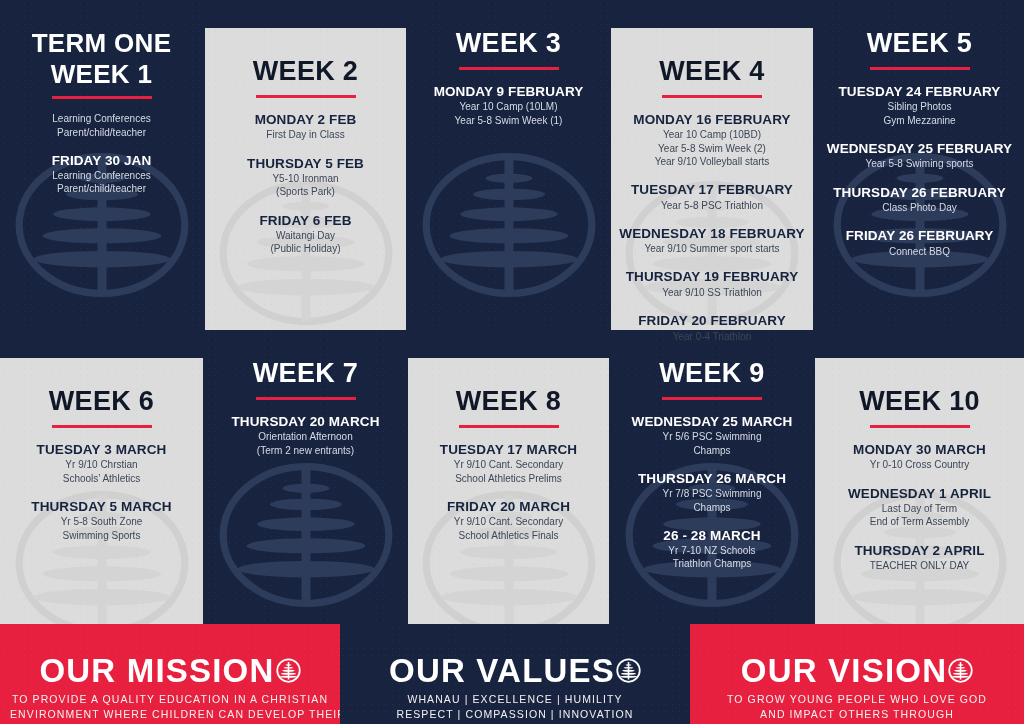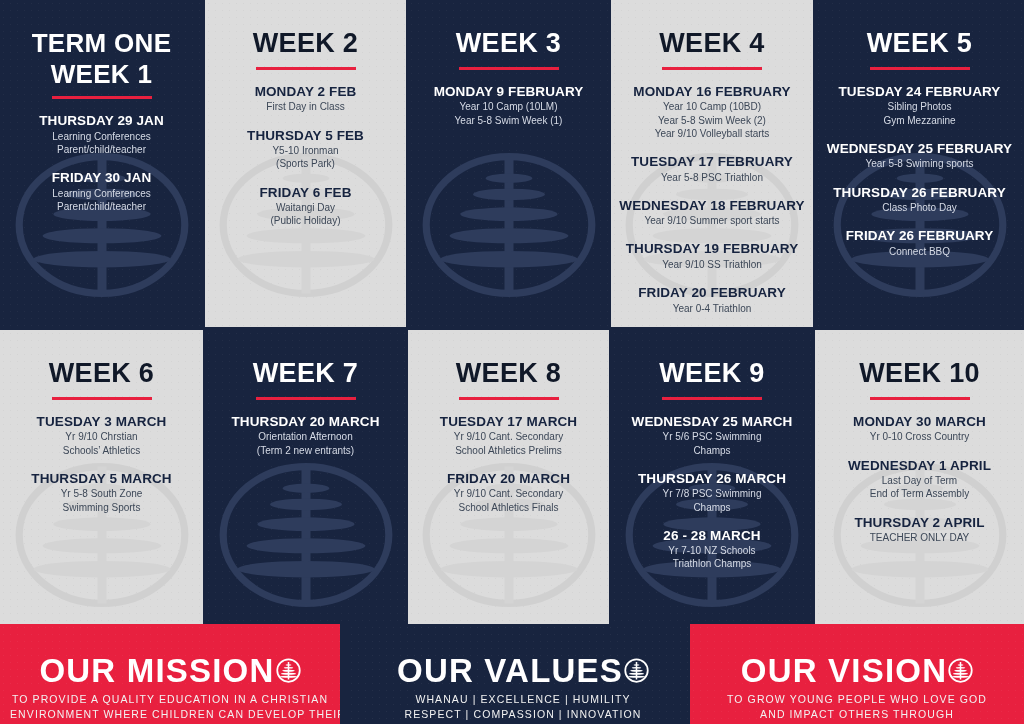--- a/index.html
+++ b/index.html
@@ -22,21 +22,21 @@
     width: 1024px;
     height: 624px;
   }
   .wk {
     position: absolute;
     box-sizing: border-box;
     overflow: hidden;
     padding: 0 6px;
   }
   .wk.navy { background: #18243f; }
-  .wk.gray { background: #dcdcdc; }
+  .wk.gray { background: #dcdcdc; margin-top: 28px; }
 
   
   .wk::before {
     content: "";
     position: absolute;
     left: 0; top: 0; right: 0; bottom: 0;
     background-image: radial-gradient(rgba(255,255,255,0.045) 0.8px, transparent 0.9px);
     background-size: 7px 7px;
     pointer-events: none;
     z-index: 0;
@@ -174,21 +174,20 @@
     <ellipse cx="50" cy="69" rx="38" ry="4.6" fill="#2e3c5c"></ellipse>
   </svg></div>
       <div class="wk-inner">
         <div class="wk-title two-line">
           <div>TERM ONE</div>
           <div>WEEK 1</div>
         </div>
         <div class="rule"></div>
         <div class="events">
           <div class="ev">
-            <div class="ev-date">THURSDAY 29 JAN</div>
             <div class="ev-line">Learning Conferences</div>
             <div class="ev-line">Parent/child/teacher</div>
           </div>
           <div class="ev">
             <div class="ev-date">FRIDAY 30 JAN</div>
             <div class="ev-line">Learning Conferences</div>
             <div class="ev-line">Parent/child/teacher</div>
           </div>
         </div>
       </div>
@@ -501,21 +500,21 @@
     <ellipse cx="50" cy="75" rx="34" ry="4.2" fill="#ffffff"></ellipse>
   </svg></span>
         </div>
         <div class="banner-sub">
           <div>TO PROVIDE A QUALITY EDUCATION IN A CHRISTIAN</div>
           <div>ENVIRONMENT WHERE CHILDREN CAN DEVELOP THEIR</div>
           <div>GOD-GIVEN ABILITIES</div>
         </div>
       </div>
     </div>
-    <div class="banner navy" style="left: 340px; width: 350px; margin-left: 8px;">
+    <div class="banner navy" style="left: 340px; width: 350px;">
       <div class="banner-inner">
         <div class="banner-head">
           <span class="banner-head-text">OUR VALUES</span>
           <span class="banner-logo">
   <svg viewBox="0 0 100 100" width="100%" height="100%">
     <circle cx="50" cy="50" r="45" fill="none" stroke="#ffffff" stroke-width="7"></circle>
     <rect x="47" y="16" width="6" height="70" fill="#ffffff"></rect>
     <ellipse cx="50" cy="28" rx="12" ry="3" fill="#ffffff"></ellipse>
     <ellipse cx="50" cy="39" rx="19" ry="3.4" fill="#ffffff"></ellipse>
     <ellipse cx="50" cy="51" rx="25" ry="3.8" fill="#ffffff"></ellipse>

